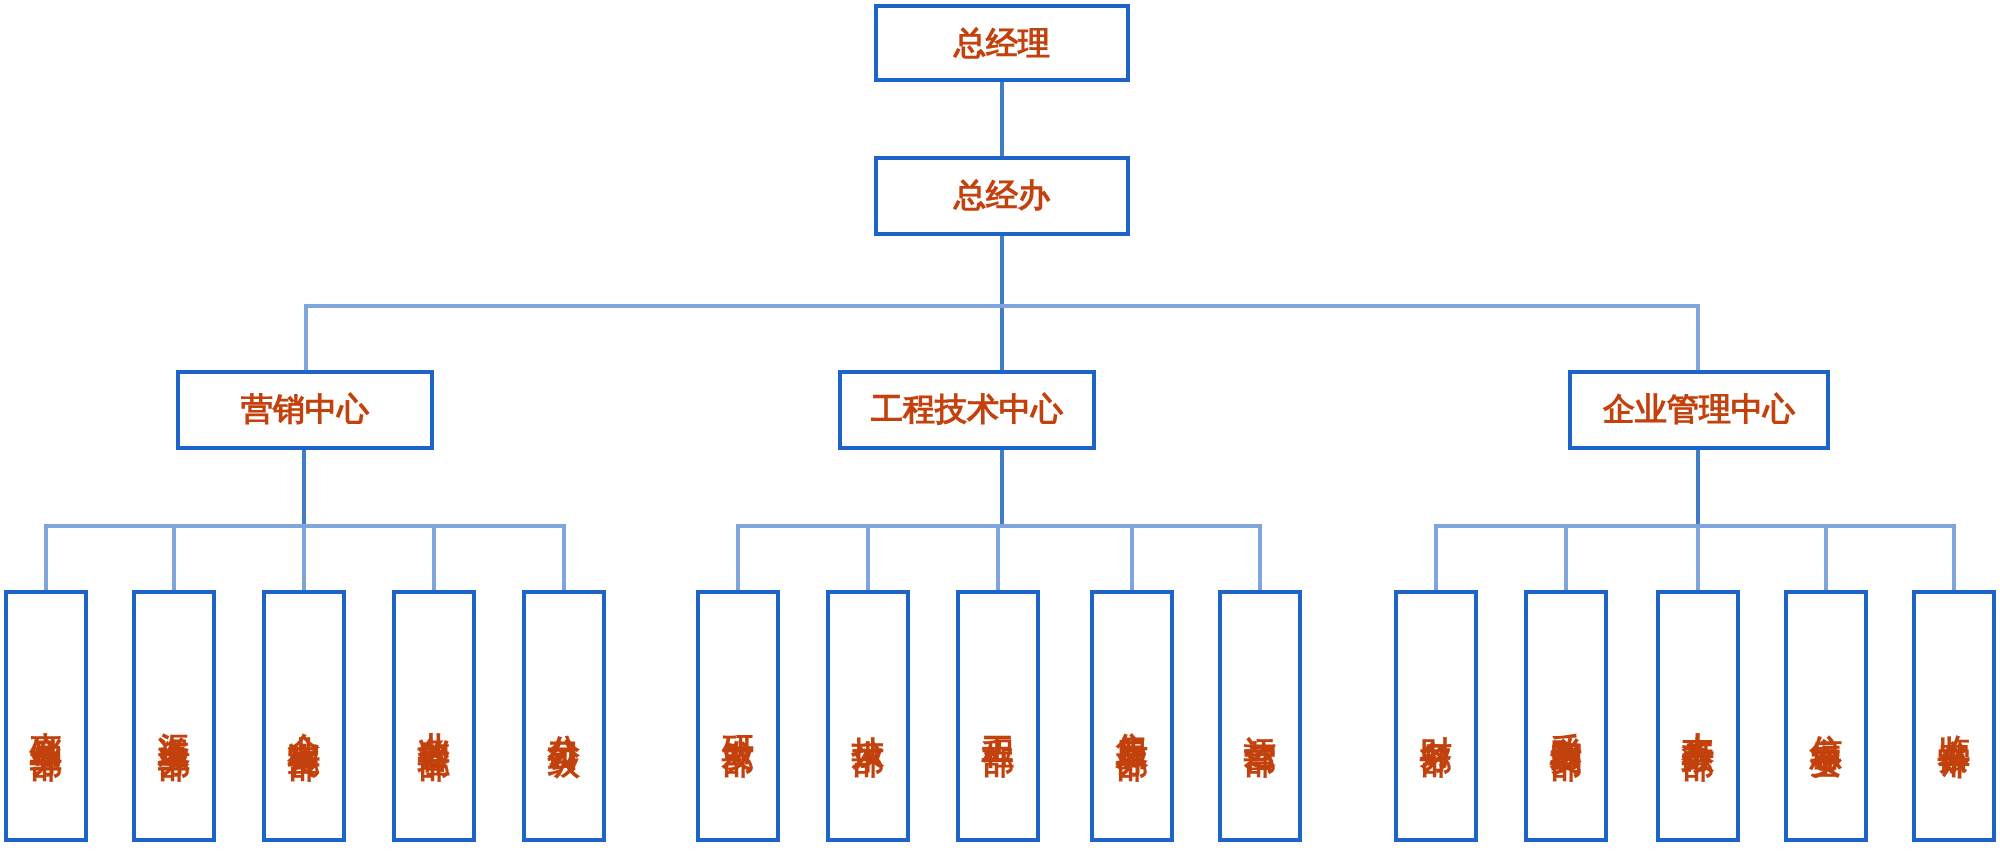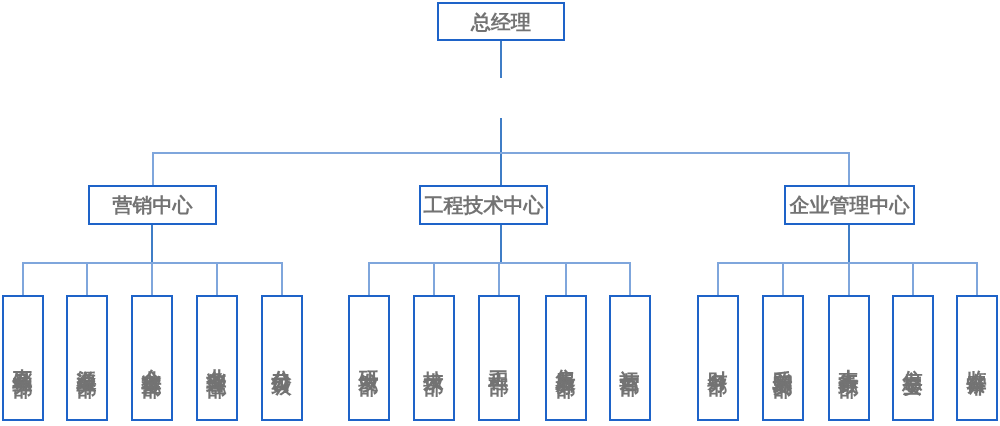--- a/index.html
+++ b/index.html
@@ -19,23 +19,23 @@
   }
 
   
   .node {
     position: absolute;
     display: flex;
     align-items: center;
     justify-content: center;
     background: #ffffff;
     border: 2px solid #1e63c8;
-    color: #737373;
+    color: #c2410c;
     font-weight: bold;
-    font-size: 20px;
+    font-size: 16px;
     line-height: 1;
     text-align: center;
     white-space: nowrap;
   }
 
   
   .n-root   { left: 437px; top: 2px;   width: 128px; height: 39px; }
   .n-office { left: 437px; top: 78px;  width: 128px; height: 40px; }
 
   
@@ -97,20 +97,23 @@
   <div class="line v" style="left:717px; top:262px; height:33px;"></div>
   <div class="line v" style="left:782px; top:262px; height:33px;"></div>
   <div class="line v" style="left:848px; top:262px; height:33px;"></div>
   <div class="line v" style="left:912px; top:262px; height:33px;"></div>
   <div class="line v" style="left:976px; top:262px; height:33px;"></div>
 
   <div class="node n-root">
     <span>总经理</span>
   </div>
 
+  <div class="node n-office">
+    <span>总经办</span>
+  </div>
 
   <div class="node n-c0">
     <span>营销中心</span>
   </div>
   <div class="node n-c1">
     <span>工程技术中心</span>
   </div>
   <div class="node n-c2">
     <span>企业管理中心</span>
   </div>

